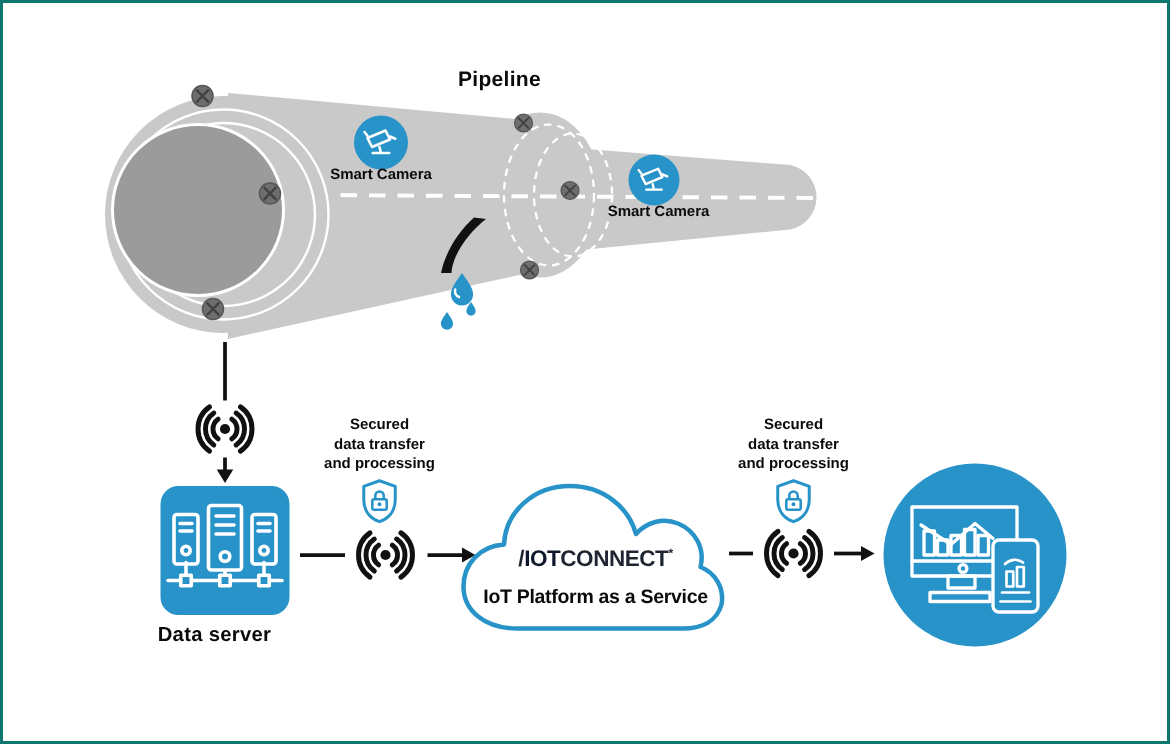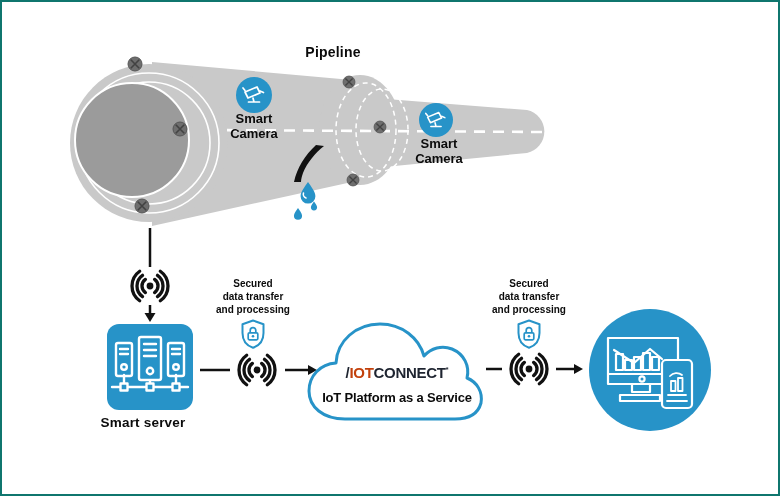--- a/index.html
+++ b/index.html
@@ -4,26 +4,26 @@
 <style>
   html,body{margin:0;padding:0;background:#fff;}
   .frame{
     position:relative;width:776px;height:492px;border:2px solid #0f766e;
     background:#fff;overflow:hidden;
     font-family:Liberation Sans, sans-serif;color:#0b0b0b;
   }
   .art{position:absolute;left:0;top:0;}
   .lbl{position:absolute;font-weight:bold;text-align:center;color:#0b0b0b;}
   .title{font-size:14px;letter-spacing:.2px;}
-  .camlbl{font-size:13px;}
+  .camlbl{font-size:10px;}
   .nodelbl{font-size:13.5px;letter-spacing:.2px;}
   .securelbl{font-size:10px;line-height:13px;}
   .logo{font-size:15px;letter-spacing:-.3px;white-space:nowrap;}
   .logo .dark{color:#1e2430;}
-  .logo .green{color:#c2410c;}
+  .logo .green{color:#0f172a;}
   .logo sup{font-size:8px;vertical-align:6px;color:#1e2430;}
   .tagline{font-size:13px;letter-spacing:-.2px;white-space:nowrap;}
 </style>
 </head>
 <body>
 
 <div class="frame">
 
   <svg class="art" width="776" height="492" viewBox="0 0 776 492">
     <defs>
@@ -207,20 +207,20 @@
     <span style="display:block">Secured</span>
     <span style="display:block">data transfer</span>
     <span style="display:block">and processing</span>
   </div>
   <div class="lbl securelbl" style="left:467px;top:275px;width:120px;">
     <span style="display:block">Secured</span>
     <span style="display:block">data transfer</span>
     <span style="display:block">and processing</span>
   </div>
 
-  <div class="lbl nodelbl" style="left:74px;top:413px;width:134px;">Smart server</div>
+  <div class="lbl nodelbl" style="left:74px;top:413px;width:134px;">Data server</div>
 
   <div class="lbl logo" style="left:313px;top:362px;width:164px;">
     <span class="dark">/</span><span class="green">IOT</span><span class="dark">CONNECT</span><sup>*</sup>
   </div>
   <div class="lbl tagline" style="left:313px;top:388px;width:164px;">IoT Platform as a Service</div>
 
 </div>
 
 </body></html>

